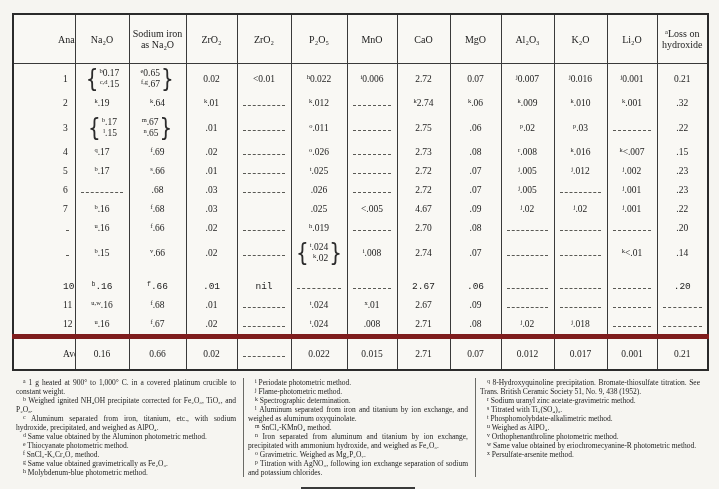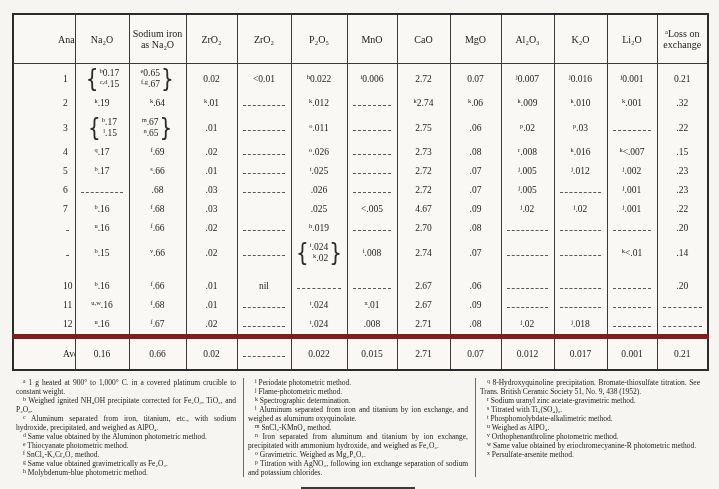--- a/index.html
+++ b/index.html
@@ -18,21 +18,21 @@
   th:first-child,td:first-child{border-left:none;padding-left:44px;}
   th{
     border-bottom:1px solid #3a3a3a;font-size:10px;line-height:11px;
     height:44px;text-align:center;padding:2px 1px;
   }
   td{
     font-size:9.5px;line-height:11px;height:19px;
     text-align:center;vertical-align:middle;padding:0 2px;
   }
   tr.dbl td{height:30px;}
-  tr.gap td{padding-top:9px;}
+  tr.gap td{padding-top:9px;font-family:Liberation Mono, monospace;}
   tr.avg td{border-top:5px solid #7f1d1d;height:30px;}
   sup{font-size:6.5px;vertical-align:baseline;position:relative;top:-3px;line-height:0;}
   .an{display:flex;align-items:center;padding-left:5px;height:100%;}
   .anlbl{white-space:nowrap;}
   .anldr{flex:1;border-bottom:1px dashed #5a5a55;margin:0 4px 0 3px;height:4px;}
   .ldr{display:inline-block;width:86%;border-bottom:1px dashed #5a5a55;height:4px;}
   .stack{display:flex;align-items:center;justify-content:center;}
   .lines div{text-align:right;line-height:11.5px;white-space:nowrap;}
   .brace{
     font-family:"DejaVu Sans", sans-serif;font-size:20px;line-height:22px;
@@ -99,21 +99,21 @@
             <div>Al₂O₃</div>
           </th>
           <th>
             <div>K₂O</div>
           </th>
           <th>
             <div>Li₂O</div>
           </th>
           <th>
             <div><sup>a</sup>Loss on</div>
-            <div>exchange</div>
+            <div>hydroxide</div>
           </th>
         </tr>
       </thead>
     <tbody>
         <tr class="dbl">
           <td>
             <div class="an">
               <span class="anlbl">1</span>
               <span class="anldr"></span>
             </div>

